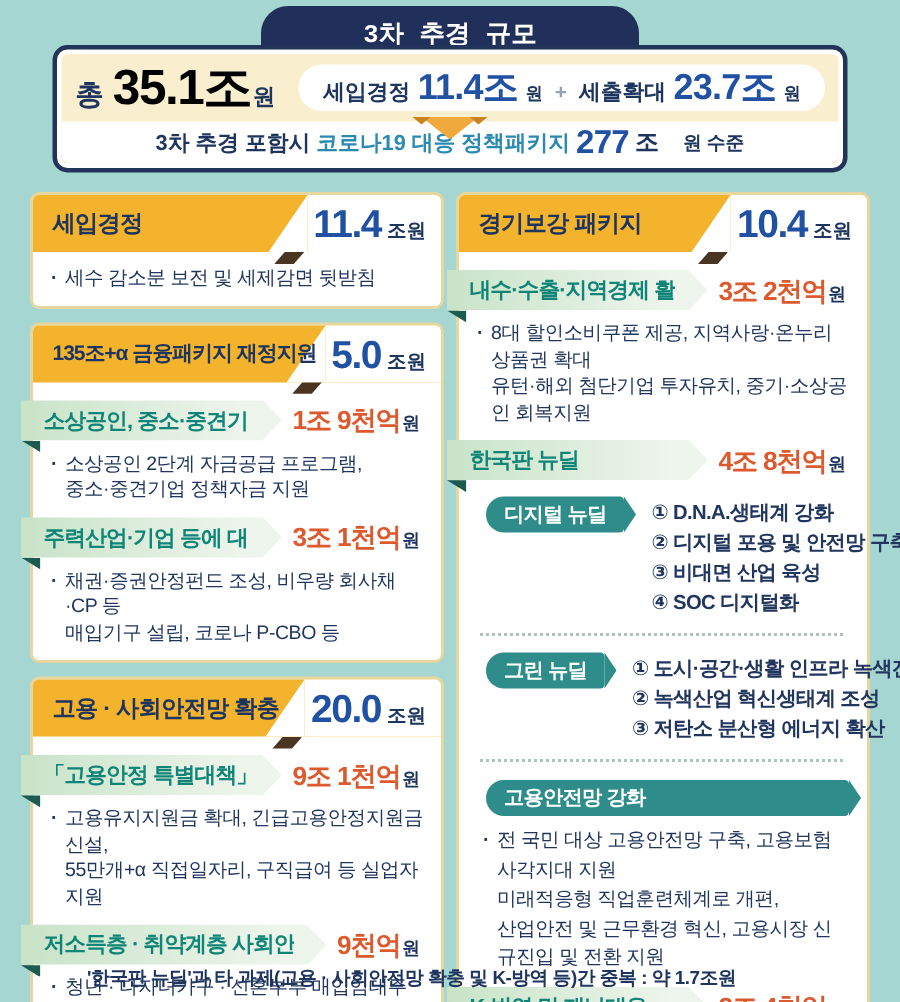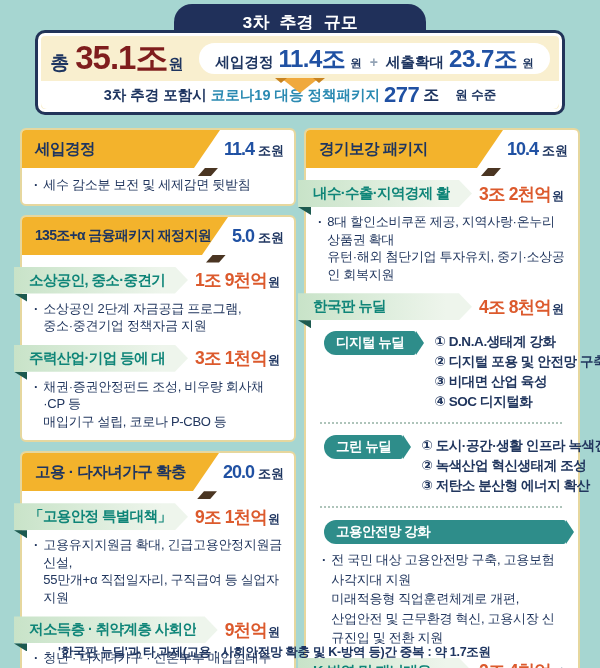--- a/index.html
+++ b/index.html
@@ -10,21 +10,21 @@
   .top-tab{position:absolute;left:50%;top:4px;transform:translateX(-50%);width:252px;height:38px;
     background:#20305a;border-radius:18px 18px 0 0;color:#fff;font-size:17px;font-weight:bold;
     display:flex;align-items:flex-start;justify-content:center;padding-top:7px;box-sizing:border-box;z-index:1;font-family:Liberation Mono, monospace;}
 
   
   .hero{position:absolute;left:35px;right:35px;top:30px;height:85px;background:#f9efcf;
     border:3px solid #223459;border-radius:10px;box-shadow:inset 0 0 0 3px #ffffff;z-index:2;box-sizing:border-box;}
   .hero-top{height:51px;display:flex;align-items:center;justify-content:center;gap:16px;}
   .hero-total{display:flex;align-items:baseline;}
   .t-prefix{color:#1e3560;font-size:19px;font-weight:bold;margin-right:6px;}
-  .t-val{color:#7f1d1d;font-size:33px;font-weight:bold;letter-spacing:-1px;}
+  .t-val{color:#000000;font-size:33px;font-weight:bold;letter-spacing:-1px;}
   .t-unit{color:#1e3560;font-size:15px;font-weight:bold;margin-left:1px;}
   .hero-pill{background:#fff;border-radius:18px;height:31px;display:flex;align-items:baseline;
     padding:0 16px;gap:5px;align-self:center;line-height:31px;}
   .p-label{color:#1e3560;font-size:14.5px;font-weight:bold;}
   .p-val{color:#2051a3;font-size:24px;font-weight:bold;letter-spacing:-0.5px;}
   .p-won{color:#1e3560;font-size:11.5px;font-weight:bold;}
   .p-plus{color:#93a3b6;font-size:14px;font-weight:bold;margin:0 3px;}
   .hero-arrow{position:absolute;left:50%;top:45px;transform:translateX(-50%);width:0;height:0;
     border-left:19px solid transparent;border-right:19px solid transparent;border-top:15px solid #f0a93d;z-index:4;}
   .hero-arrow::before{content:'';position:absolute;left:-25px;top:-15px;width:0;height:0;
@@ -46,21 +46,21 @@
   .panel{background:#fff;border:2px solid #e6d79e;border-radius:6px;margin-bottom:9px;position:relative;box-sizing:border-box;}
   .phead{position:relative;height:38px;background:#f3b32c;border-radius:4px 4px 0 0;display:flex;align-items:center;}
   .phead-title{color:#1e3560;font-weight:bold;font-size:15.5px;letter-spacing:-0.5px;padding-left:13px;white-space:nowrap;z-index:2;}
   .phead-title.tight{font-size:14px;letter-spacing:-0.7px;}
   .pnum{position:relative;margin-left:auto;height:100%;background:#fff;display:flex;align-items:baseline;
     padding:0 10px 0 4px;border-radius:0 4px 0 0;z-index:1;}
   .pnum::before{content:'';position:absolute;right:100%;top:0;width:0;height:0;
     border-bottom:38px solid #fff;border-left:26px solid transparent;}
   .pnum::after{content:'';position:absolute;top:100%;left:-22px;width:20px;height:8px;background:#4a3522;
     clip-path:polygon(35% 0,100% 0,65% 100%,0 100%);}
-  .pnum-val{color:#2051a3;font-size:18px;font-weight:bold;line-height:38px;letter-spacing:-1px;}
+  .pnum-val{color:#2051a3;font-size:26px;font-weight:bold;line-height:38px;letter-spacing:-1px;}
   .pnum-unit{color:#1e3560;font-size:13px;font-weight:bold;margin-left:4px;}
 
   .pbody{padding:2px 12px 10px 12px;}
   .bul{display:flex;margin-top:6px;color:#21365e;font-size:13px;line-height:1.35;}
   .bul::before{content:"·";font-weight:bold;margin-right:5px;color:#21365e;}
   .bul-t{white-space:pre-line;letter-spacing:-0.3px;}
 
   
   .shead{position:relative;display:flex;align-items:center;margin:10px 0 2px -20px;height:27px;}
   .ribbon{flex:1;height:27px;background:linear-gradient(90deg,#c8e3c8,#eef5ec 85%);
@@ -177,21 +177,21 @@
           </div>
           <div class="bul">
             <span class="bul-t">채권·증권안정펀드 조성, 비우량 회사채·CP 등
 매입기구 설립, 코로나 P-CBO 등</span>
           </div>
         </div>
       </div>
 
       <div class="panel">
         <div class="phead">
-          <span class="phead-title">고용 · 다자녀가구 확충</span>
+          <span class="phead-title">고용 · 사회안전망 확충</span>
           <div class="pnum">
             <span class="pnum-val">20.0</span>
             <span class="pnum-unit">조원</span>
           </div>
         </div>
         <div class="pbody">
           <div class="shead">
             <div class="ribbon">
               <span class="shead-title">「고용안정 특별대책」소요 뒷받침</span>
             </div>

